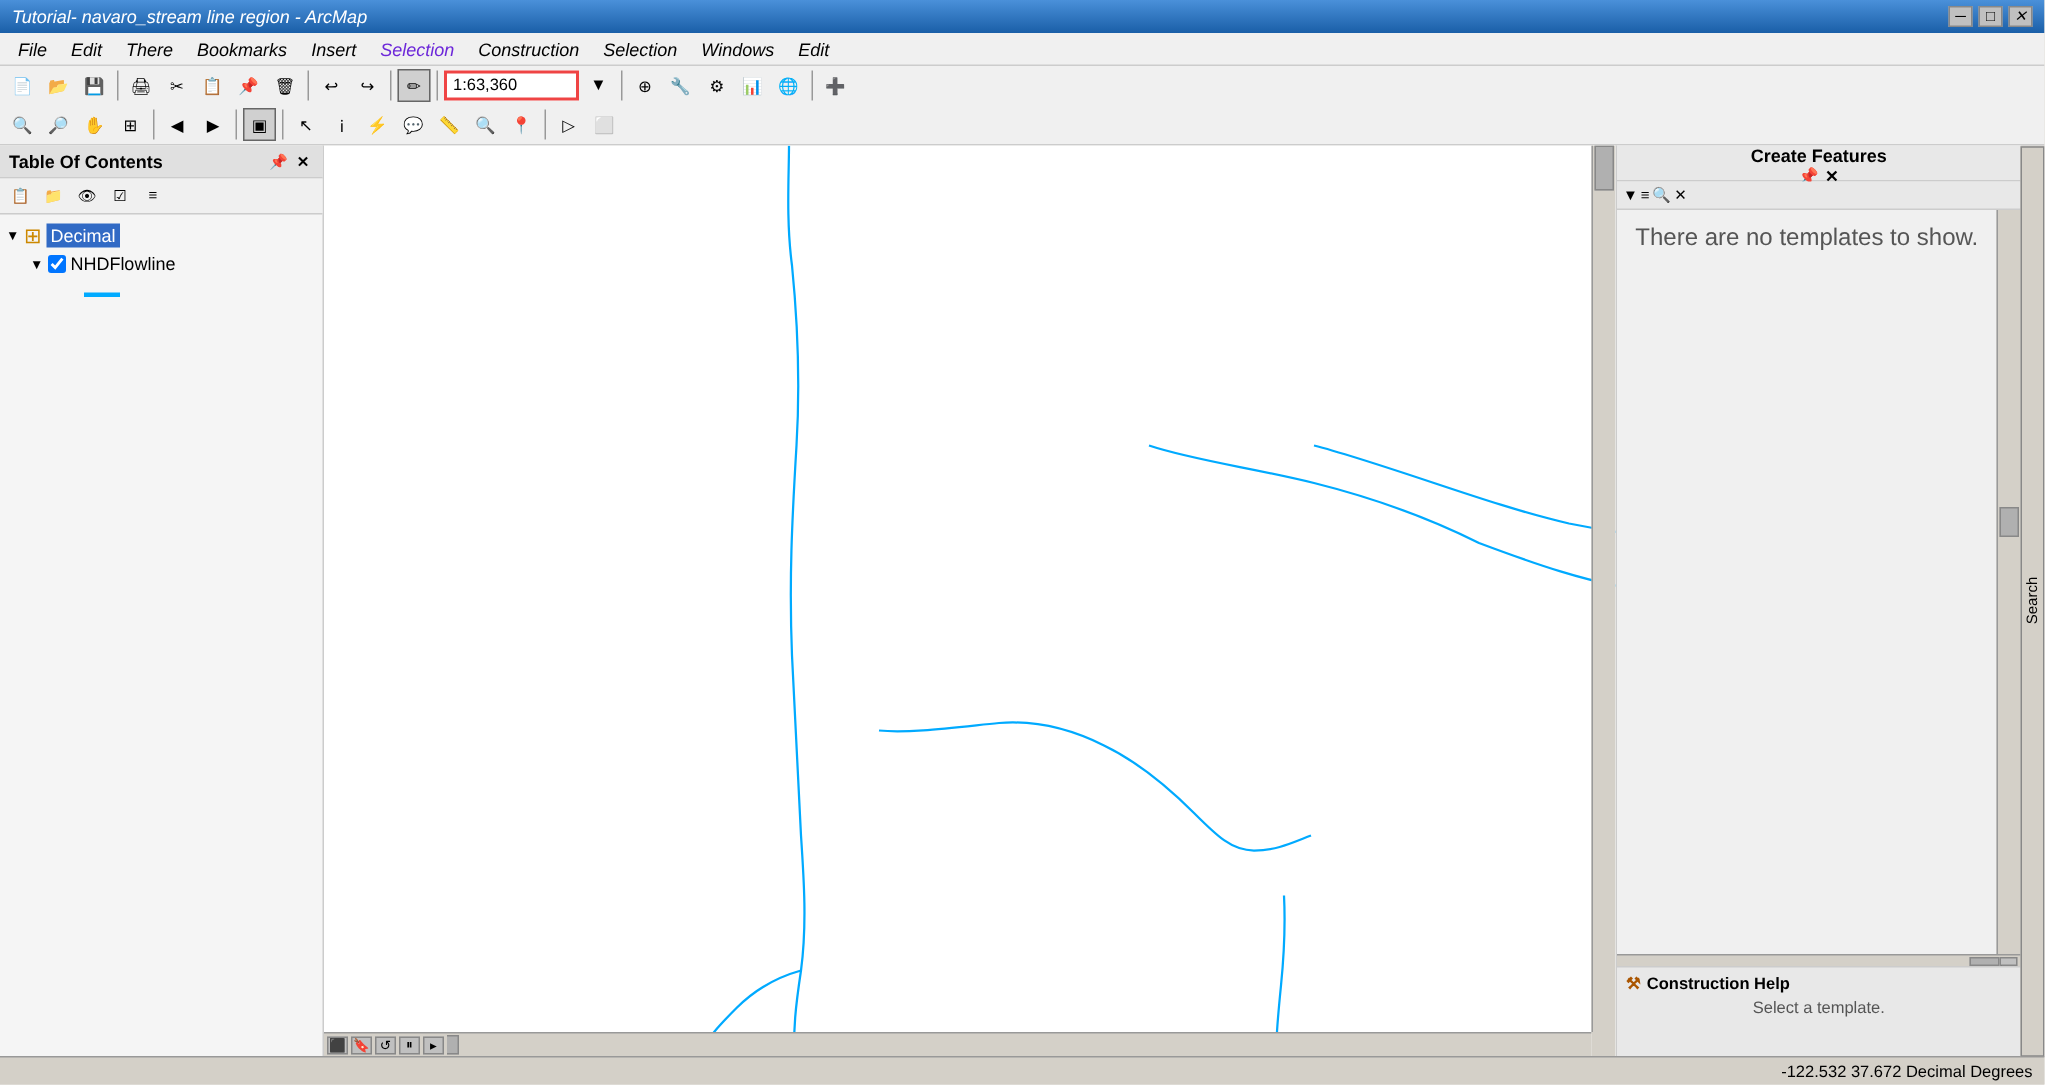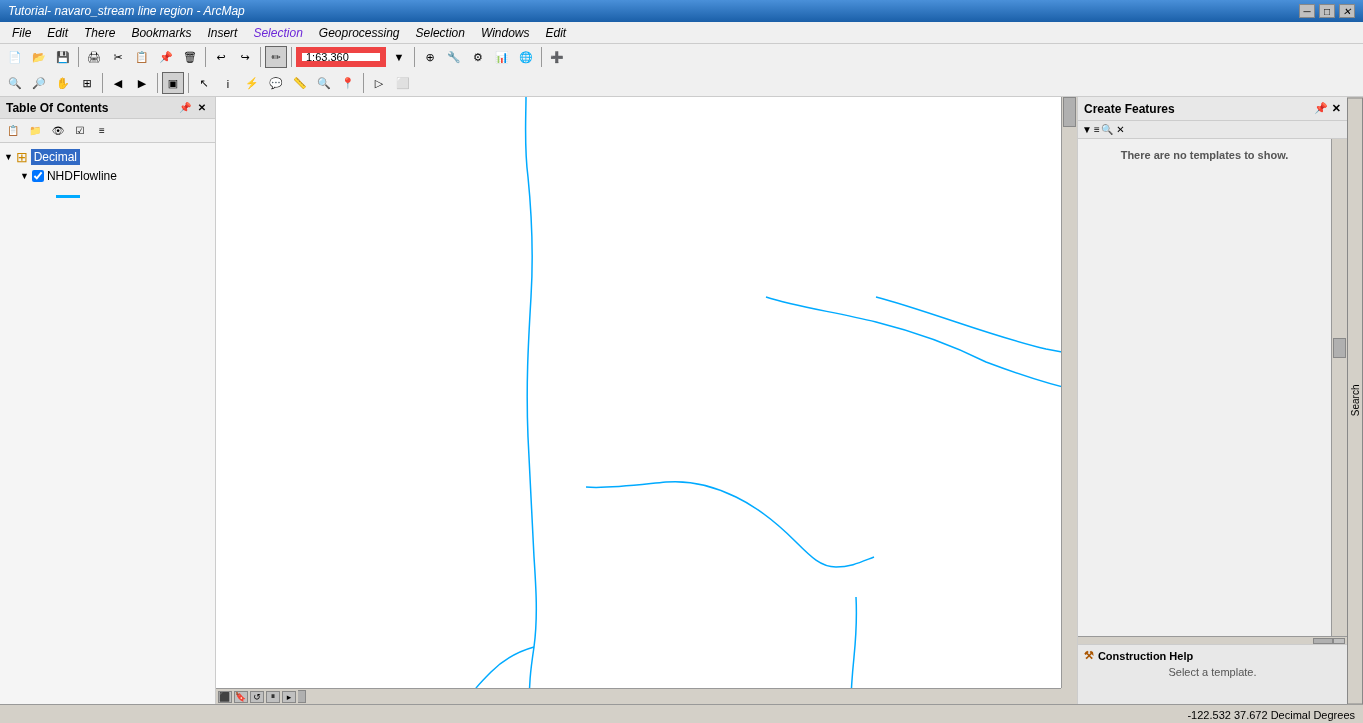--- a/index.html
+++ b/index.html
@@ -63,21 +63,21 @@
       background: #f0f0f0;
       border: 1px solid transparent;
       display: flex; align-items: center; justify-content: center;
       cursor: pointer;
       font-size: 11px;
     }
     .toolbar-btn.active { border-color: #666; background: #d0d0d0; }
     .toolbar-separator { width: 1px; height: 20px; background: #999; margin: 0 2px; }
     .scale-box {
       width: 90px; height: 20px;
-      border: 6px solid #ef4444;
+      border: 2px solid #ef4444;
       padding: 0 4px;
       font-size: 11px;
       background: white;
     }
 
     
     .main-area {
       display: flex;
       height: calc(723px - 22px - 22px - 52px - 20px);
     }
@@ -169,20 +169,21 @@
     .panel-header {
       height: 24px;
       background: #e8e8e8;
       border-bottom: 1px solid #ccc;
       display: flex;
       align-items: center;
       justify-content: space-between;
       padding: 0 6px;
       font-size: 12px;
       font-weight: bold;
+      flex-direction: column;
     }
     .panel-header-icons { display: flex; gap: 4px; font-size: 11px; }
     .search-bar {
       display: flex;
       align-items: center;
       padding: 3px 4px;
       gap: 2px;
       background: #e8e8e8;
       border-bottom: 1px solid #ccc;
     }
@@ -194,22 +195,21 @@
       font-size: 11px;
       background: white;
     }
     .panel-content {
       flex: 1;
       display: flex;
       align-items: flex-start;
       justify-content: center;
       padding: 10px;
       color: #555;
-      font-size: 11px;
-      font-weight: bold;
+      font-size: 16px;
     }
     .construction-tools {
       height: 60px;
       background: #e8e8e8;
       border-top: 1px solid #ccc;
       padding: 4px 6px;
     }
     .construction-header {
       font-size: 11px;
       font-weight: bold;
@@ -328,21 +328,21 @@
   </div>
 </div>
 
 <div class="menu-bar">
   <span class="menu-item">File</span>
   <span class="menu-item">Edit</span>
   <span class="menu-item">There</span>
   <span class="menu-item">Bookmarks</span>
   <span class="menu-item">Insert</span>
   <span class="menu-item highlight">Selection</span>
-  <span class="menu-item">Geoprocessing</span>
+  <span class="menu-item">Construction</span>
   <span class="menu-item">Selection</span>
   <span class="menu-item">Windows</span>
   <span class="menu-item">Edit</span>
 </div>
 
 <div class="toolbar-area">
   <div class="toolbar-row">
 
     <div class="toolbar-btn">📄</div>
     <div class="toolbar-btn">📂</div>

